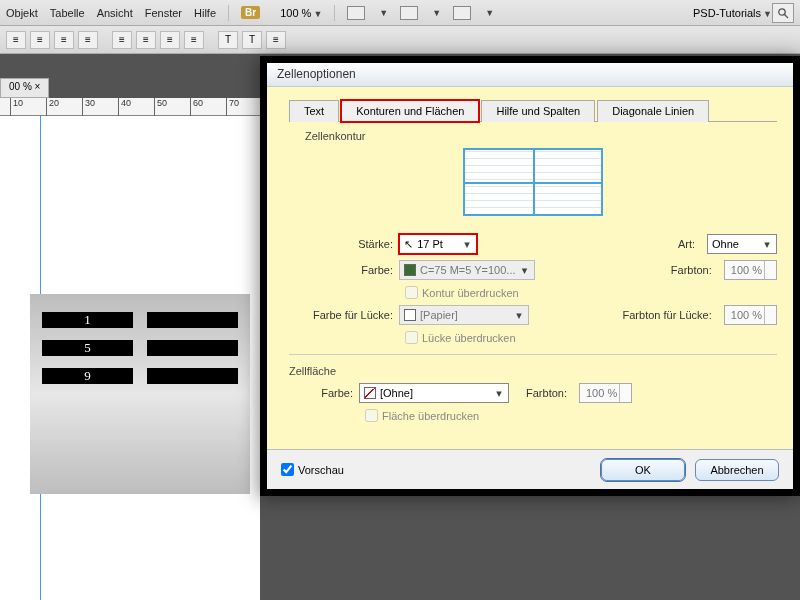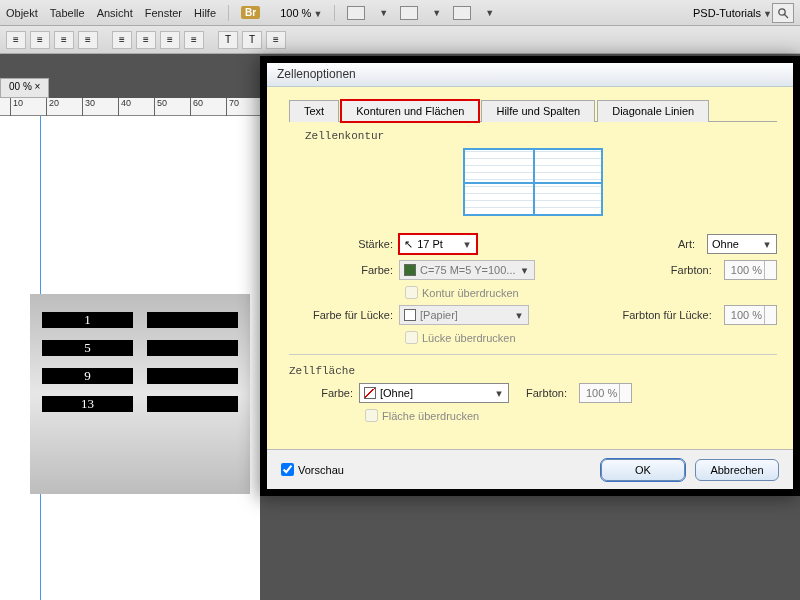--- a/index.html
+++ b/index.html
@@ -29,21 +29,21 @@
 
 .dialog { position: absolute; top: 56px; left: 260px; width: 540px; height: 440px; background: #fef9c3; border: 7px solid #000000; box-shadow: -2px 2px 18px rgba(0,0,0,.45); }
 .dialog .titlebar { height: 24px; background: linear-gradient(#fff,#e0e6ee); border-bottom: 1px solid #bcc; padding: 4px 10px; color: #333; font-size: 12px; }
 .dialog .body { padding: 12px 16px 10px 22px; }
 
 .tabs { display: flex; border-bottom: 1px solid #aaa; margin-bottom: 8px; }
 .tabs .tab { padding: 4px 14px; background: #eee; border: 1px solid #aaa; border-bottom: none; margin-right: 2px; position: relative; top: 1px; }
 .tabs .tab.active { background: #f0f0f0; border-bottom: 1px solid #f0f0f0; }
 .tabs .tab.hl { outline: 2px solid #d00; outline-offset: -1px; }
 
-.group-lbl { color: #444; margin: 2px 0 6px 16px; font-family: Liberation Mono, monospace; }
+.group-lbl { color: #444; margin: 2px 0 6px 16px; }
 .cell-diagram { width: 140px; height: 68px; margin: 4px auto 18px auto; border: 2px solid #4aa3df; position: relative; background: repeating-linear-gradient(0deg,#fff,#fff 6px,#dbe7ef 6px,#dbe7ef 7px); }
 .cell-diagram:before { content:""; position:absolute; left:0; right:0; top:50%; height:2px; background:#4aa3df; }
 .cell-diagram:after { content:""; position:absolute; top:0; bottom:0; left:50%; width:2px; background:#4aa3df; }
 
 .form-row { display: flex; align-items: center; margin-bottom: 6px; }
 .form-row label { width: 110px; text-align: right; padding-right: 6px; color: #333; }
 .form-row .field { display: flex; align-items: center; }
 .form-row .combo { height: 20px; border: 1px solid #888; background: #fff; padding: 0 18px 0 4px; min-width: 90px; position: relative; display: flex; align-items: center; gap: 4px; }
 .form-row .combo.disabled { background: #eee; color: #777; border-color: #bbb; }
 .form-row .combo .arrow { position: absolute; right: 2px; top: 2px; width: 14px; height: 14px; display: flex; align-items: center; justify-content: center; color: #444; }
@@ -134,24 +134,20 @@
         <div class="cell"></div>
       </div>
     <div class="row">
         <div class="cell">5</div>
         <div class="cell"></div>
       </div>
     <div class="row">
         <div class="cell">9</div>
         <div class="cell"></div>
       </div>
-    <div class="row">
-        <div class="cell">13</div>
-        <div class="cell"></div>
-      </div>
   </div>
 </div>
 
 <div class="dialog">
   <div class="titlebar">Zellenoptionen</div>
   <div class="body">
     <div class="tabs">
       <div class="tab">Text</div>
       <div class="tab active hl">Konturen und Flächen</div>
       <div class="tab">Hilfe und Spalten</div>

